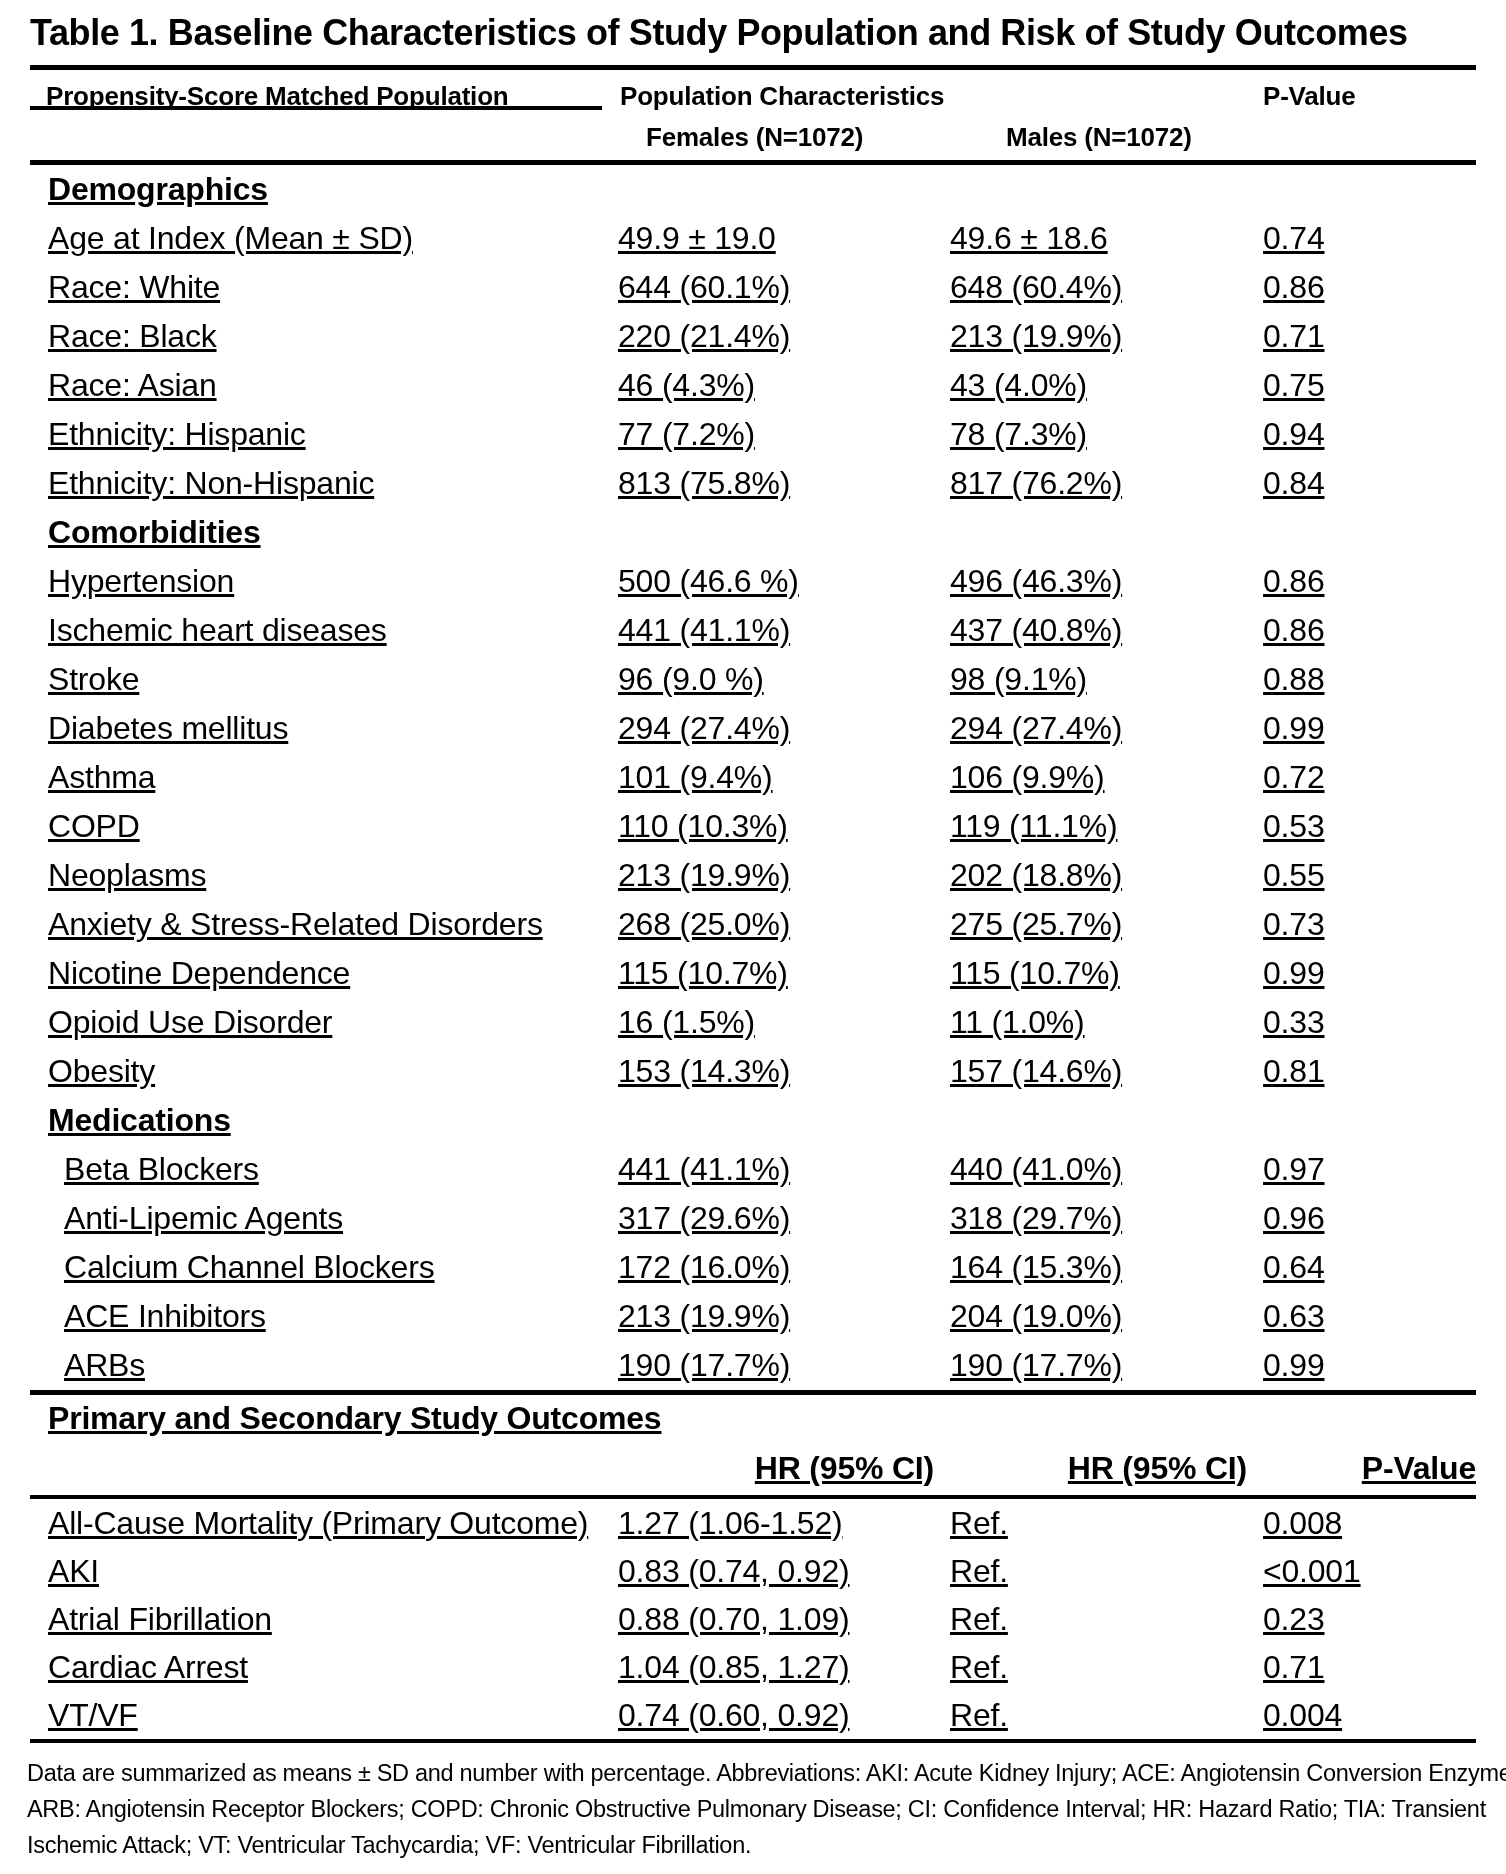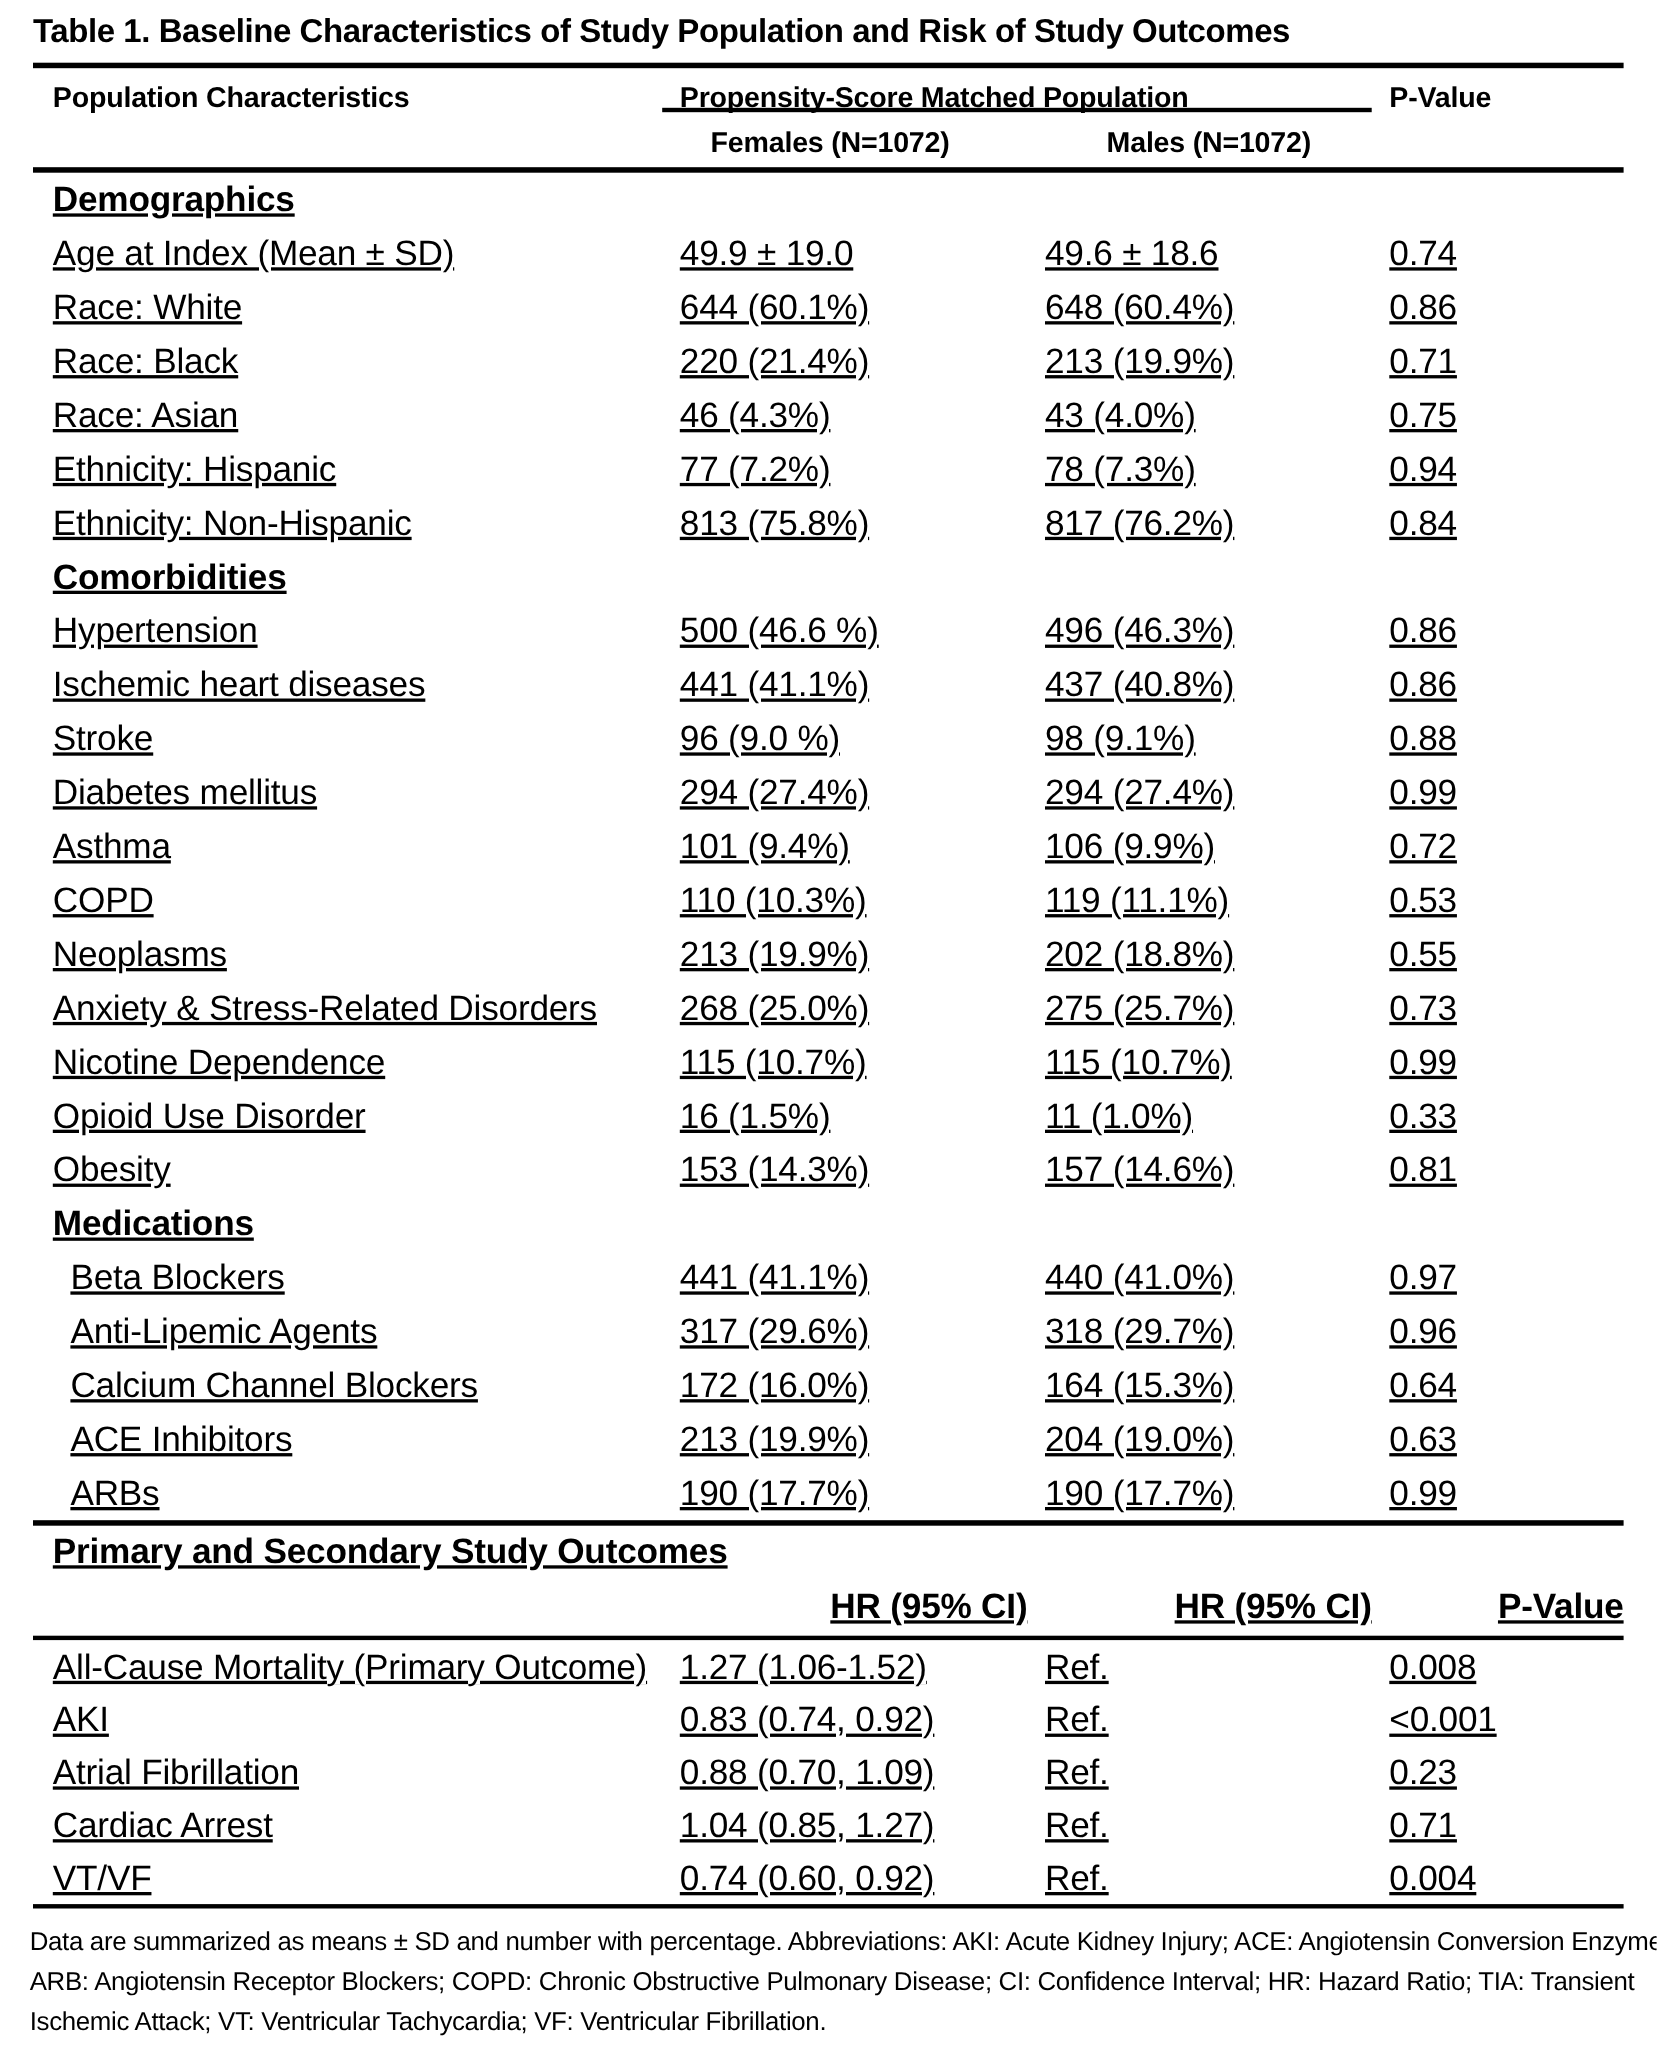--- a/index.html
+++ b/index.html
@@ -3,21 +3,21 @@
 <meta charset="utf-8">
 <style>
   html,body{margin:0;padding:0;background:#fff;}
   body{
     width:1506px;height:1874px;
     font-family:"Liberation Sans","DejaVu Sans",sans-serif;
     color:#000;letter-spacing:-0.2px;
     -webkit-font-smoothing:antialiased;
   }
   .page{padding:10px 30px 0 27px;}
-  .title{font-size:30px;font-weight:700;margin:2px 0 11px 3px;letter-spacing:-0.4px;}
+  .title{font-size:36px;font-weight:700;margin:2px 0 11px 3px;letter-spacing:-0.4px;}
   .tbl{margin-left:3px;width:1446px;}
   .rule{background:#000;width:100%;}
   .rule.thick{height:5px;}
   .rule.med{height:4px;}
   
   .h-row1{display:grid;grid-template-columns:572px 645px 229px;height:44px;align-items:start;}
   .h-row1 .hcell{font-size:26px;font-weight:700;padding-top:11px;}
   .h-col1{padding-left:18px;}
   .h-group{padding-left:16px;border-bottom:4px solid #000;height:40px;box-sizing:border-box;}
   .h-pv{padding-left:16px;}
@@ -43,22 +43,22 @@
 
 <div class="page">
 
   <div class="title">Table 1. Baseline Characteristics of Study Population and Risk of Study Outcomes</div>
 
   <div class="tbl">
 
     <div class="rule thick"></div>
 
     <div class="h-row1">
+      <div class="hcell h-group">Propensity-Score Matched Population</div>
       <div class="hcell h-col1">Population Characteristics</div>
-      <div class="hcell h-group">Propensity-Score Matched Population</div>
       <div class="hcell h-pv">P-Value</div>
     </div>
 
     <div class="h-row2">
       <div class="hcell"></div>
       <div class="hcell">Females (N=1072)</div>
       <div class="hcell">Males (N=1072)</div>
       <div class="hcell"></div>
     </div>
 

